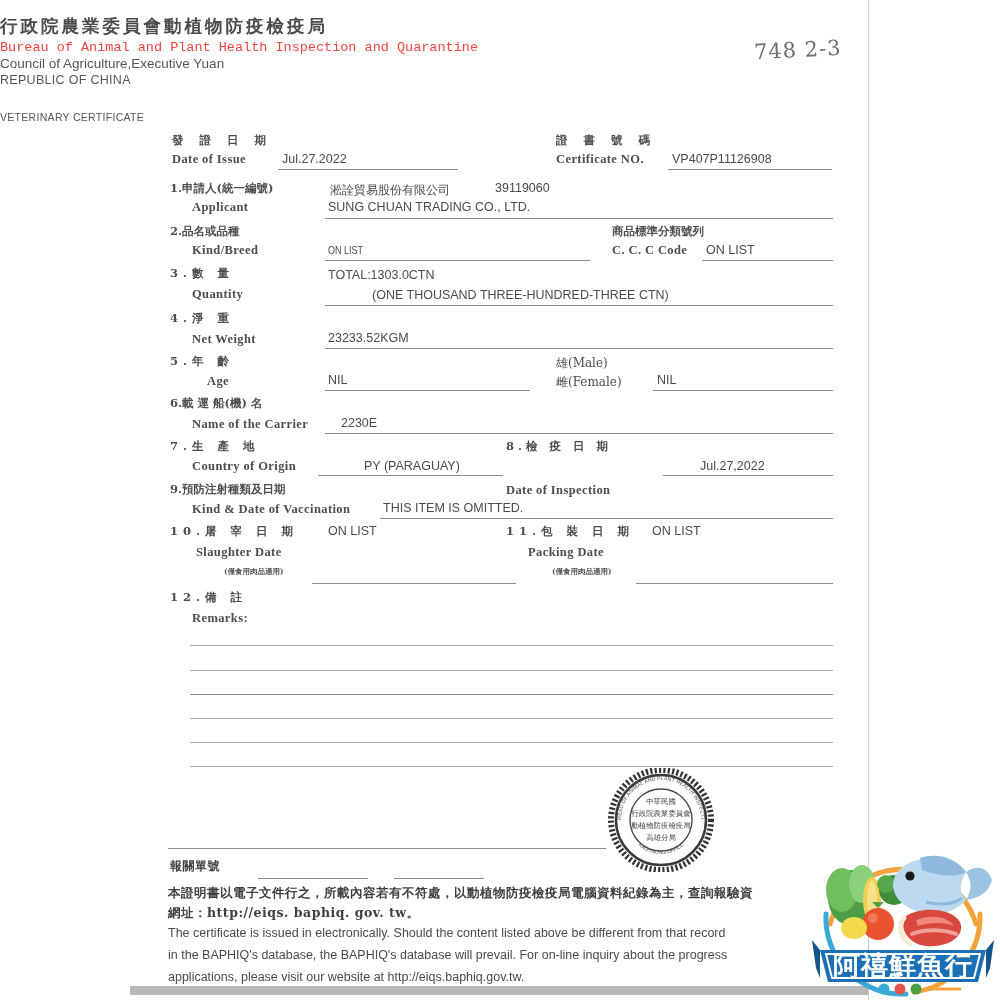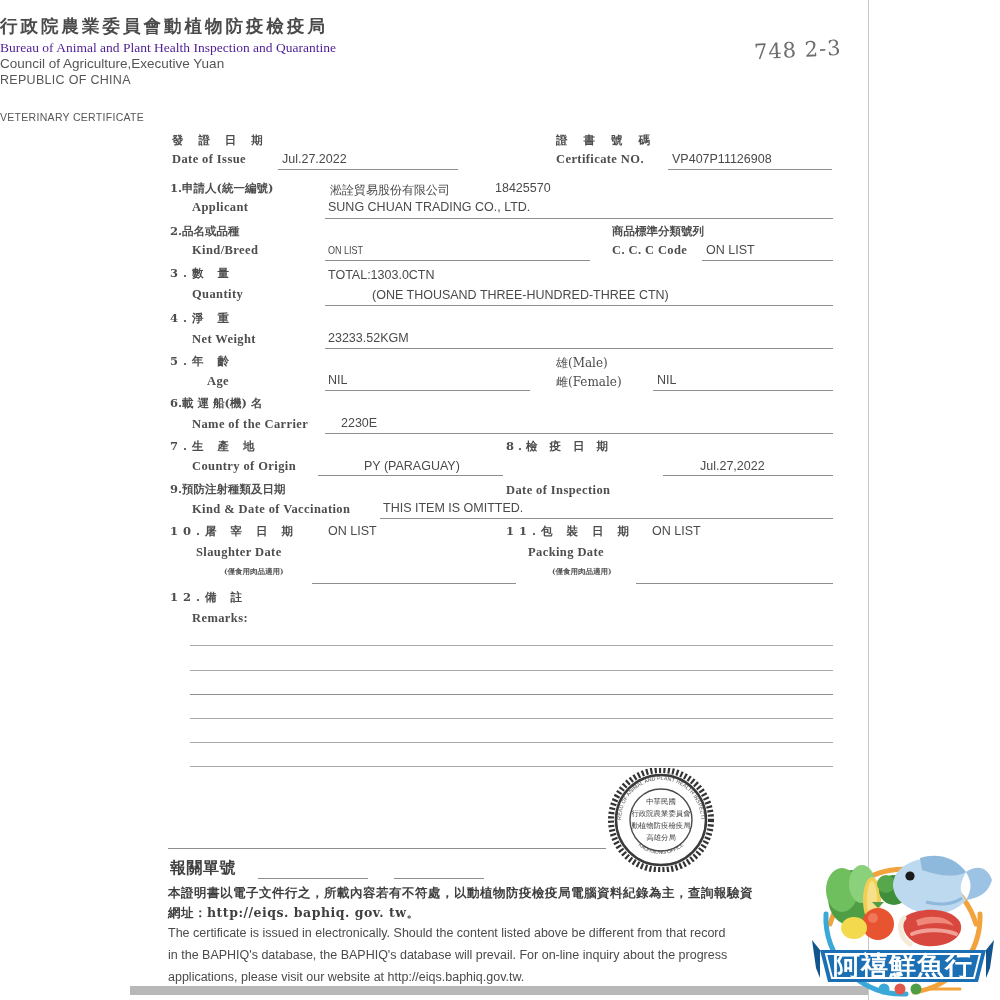--- a/index.html
+++ b/index.html
@@ -13,22 +13,22 @@
   
   .page-edge{position:absolute;top:0;bottom:0;left:868px;width:1px;background:#c9c9c9;}
   .bottom-bar{position:absolute;left:130px;top:986px;width:738px;height:9px;background:#b8b8b8;}
 
   .doc{position:absolute;left:0;top:0;width:868px;height:852px;}
   .hdr-cn{
     font-family:"DejaVu Serif", serif;
     font-weight:bold;font-size:17.5px;letter-spacing:3px;
     color:#4a4a4a;position:absolute;left:0;right:0;top:14px;
   }
-  .hdr-en1{position:absolute;left:0;right:0;top:40px;font-family:Liberation Serif, serif;
-           font-size:13.5px;color:#4c1d95;}
+  .hdr-en1{position:absolute;left:0;right:0;top:40px;font-family:Liberation Mono, monospace;
+           font-size:13.5px;color:#ef4444;}
   .hdr-en2{position:absolute;left:0;right:0;top:56px;font-family:"Liberation Sans",sans-serif;
            font-size:13.5px;color:#565656;}
   .hdr-en3{position:absolute;left:0;right:0;top:73px;font-family:"Liberation Sans",sans-serif;
            font-size:12.5px;color:#565656;letter-spacing:.3px;}
   .hdr-cn2{position:absolute;left:0;right:0;top:92px;font-family:"DejaVu Serif",serif;
            font-weight:bold;font-size:14px;letter-spacing:2px;color:#4a4a4a;}
   .hdr-en4{position:absolute;left:0;right:0;top:111px;font-family:"Liberation Sans",sans-serif;
            font-size:10.5px;color:#565656;letter-spacing:.3px;}
 
   .handnote{
@@ -91,34 +91,34 @@
   <div class="doc">
 
     <div class="hdr-cn">行政院農業委員會動植物防疫檢疫局</div>
     <div class="hdr-en1">Bureau of Animal and Plant Health Inspection and Quarantine</div>
     <div class="hdr-en2">Council of Agriculture,Executive Yuan</div>
     <div class="hdr-en3">REPUBLIC OF CHINA</div>
     <div class="hdr-en4">VETERINARY CERTIFICATE</div>
 
     <div class="handnote">748 2-3</div>
 
-    <div class="lbl-cn" style="left:172px;top:133px;letter-spacing:6px;font-family:Liberation Serif, serif;">發 證 日 期</div>
+    <div class="lbl-cn" style="left:172px;top:133px;letter-spacing:6px;">發 證 日 期</div>
     <div class="lbl-en" style="left:172px;top:152px;">Date of Issue</div>
     <div class="val" style="left:282px;top:152px;">Jul.27.2022</div>
     <div class="rule" style="left:278px;top:169px;width:180px;"></div>
 
     <div class="lbl-cn" style="left:556px;top:133px;letter-spacing:6px;">證 書 號 碼</div>
     <div class="lbl-en" style="left:556px;top:152px;">Certificate NO.</div>
     <div class="val" style="left:672px;top:152px;">VP407P11126908</div>
     <div class="rule" style="left:668px;top:169px;width:164px;"></div>
 
     <div class="lbl-cn" style="left:170px;top:181px;"><span>1.</span><span>申請人(統一編號)</span></div>
     <div class="lbl-en" style="left:192px;top:200px;">Applicant</div>
     <div class="val-cn" style="left:330px;top:182px;">淞詮貿易股份有限公司</div>
-    <div class="val" style="left:495px;top:181px;">18425570</div>
+    <div class="val" style="left:495px;top:181px;">39119060</div>
     <div class="val" style="left:328px;top:200px;">SUNG CHUAN TRADING CO., LTD.</div>
     <div class="rule" style="left:325px;top:218px;width:508px;"></div>
 
     <div class="lbl-cn" style="left:170px;top:224px;"><span>2.</span><span>品名或品種</span></div>
     <div class="lbl-en" style="left:192px;top:243px;">Kind/Breed</div>
     <div class="val-cond" style="left:328px;top:244px;">ON LIST</div>
     <div class="rule" style="left:325px;top:260px;width:265px;"></div>
 
     <div class="lbl-cn" style="left:612px;top:224px;">商品標準分類號列</div>
     <div class="lbl-en" style="left:612px;top:243px;">C. C. C Code</div>
@@ -207,21 +207,21 @@
           </text>
           <text x="54" y="36" text-anchor="middle" font-family="'DejaVu Serif',serif" font-size="7.4" fill="#3f3f3f">中華民國</text>
           <text x="54" y="48" text-anchor="middle" font-family="'DejaVu Serif',serif" font-size="7.4" fill="#3f3f3f">行政院農業委員會</text>
           <text x="54" y="60" text-anchor="middle" font-family="'DejaVu Serif',serif" font-size="7.4" fill="#3f3f3f">動植物防疫檢疫局</text>
           <text x="54" y="72" text-anchor="middle" font-family="'DejaVu Serif',serif" font-size="7.4" fill="#3f3f3f">高雄分局</text>
         </g>
       </svg>
     </div>
 
     <div class="rule" style="left:168px;top:848px;width:438px;"></div>
-    <div class="foot-cn" style="left:170px;top:858px;font-size:16px;">報關單號</div>
+    <div class="foot-cn" style="left:170px;top:858px;font-size:12px;">報關單號</div>
     <div class="rule" style="left:258px;top:878px;width:110px;"></div>
     <div class="rule" style="left:394px;top:878px;width:90px;"></div>
 
     <div class="foot-cn" style="left:168px;top:885px;">本證明書以電子文件行之，所載內容若有不符處，以動植物防疫檢疫局電腦資料紀錄為主，查詢報驗資</div>
     <div class="foot-cn" style="left:168px;top:905px;">網址：http://eiqs. baphiq. gov. tw。</div>
     <div class="foot-en" style="left:168px;top:926px;">The certificate is issued in electronically. Should the content listed above be different from that record</div>
     <div class="foot-en" style="left:168px;top:948px;">in the BAPHIQ's database, the BAPHIQ's database will prevail. For on-line inquiry about the progress</div>
     <div class="foot-en" style="left:168px;top:970px;">applications, please visit our website at http://eiqs.baphiq.gov.tw.</div>
 
   </div>

